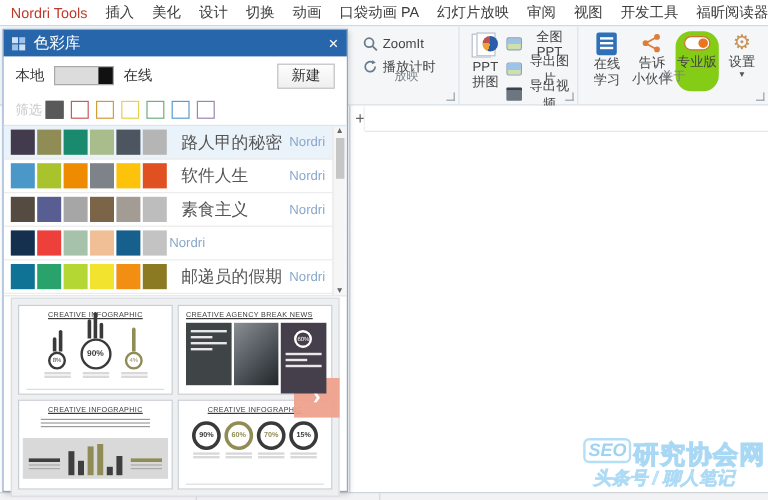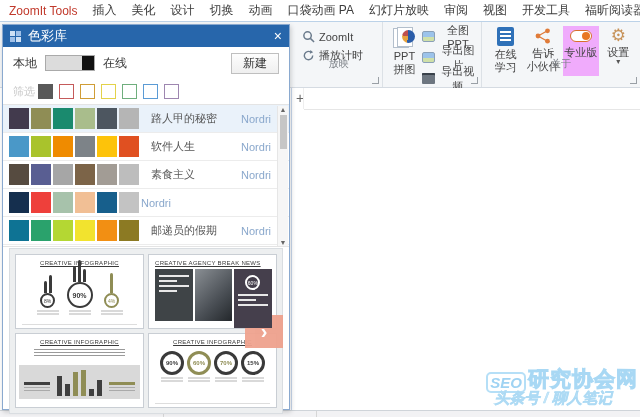--- a/index.html
+++ b/index.html
@@ -19,21 +19,21 @@
   .rgroup { position:relative; height:100%; border-right:1px solid #dce1e6; padding:4px 4px 14px 6px; }
   .rg-label { position:absolute; bottom:16px; left:0; right:0; text-align:center;
               font-size:10px; color:#7a7f85; }
   .launcher { position:absolute; bottom:3px; right:3px; width:7px; height:7px;
               border-right:1px solid #9aa0a6; border-bottom:1px solid #9aa0a6; }
   .rbtn-small { display:flex; align-items:center; gap:4px; background:none; border:0;
                 font-size:11px; color:#444; height:17px; margin:2px 0; font-family:inherit; cursor:default; }
   .rbtn-big { display:inline-flex; flex-direction:column; align-items:center; justify-content:flex-start;
               background:none; border:0; font-size:11px; color:#444; width:36px; height:50px;
               line-height:1.15; font-family:inherit; padding-top:1px; cursor:default; }
-  .rbtn-big.highlight { background:#f0abfc; }
+  .rbtn-big.highlight { background:#84cc16;border-radius:13px; }
   .g2 { display:flex; gap:2px; }
   .g2 .col { display:flex; flex-direction:column; justify-content:flex-start; }
   .g3 { display:flex; gap:2px; }
 
   
   .icon-mag { width:13px; height:13px; }
   .icon-timer { width:13px; height:13px; }
   .icon-ppt { position:relative; width:22px; height:22px; margin-bottom:1px; }
   .icon-ppt .page { position:absolute; left:0; top:1px; width:16px; height:20px; background:#fff; border:1px solid #b3bfcc; }
   .icon-ppt .page2 { left:4px; top:0; }
@@ -54,21 +54,21 @@
   .caret { font-size:8px; color:#555; line-height:6px; }
 
   
   .canvas { position:absolute; left:291px; top:88px; width:349px; height:322px; background:#fff;
             border-left:1px solid #c8d7ec; }
   .canvas .plus { position:absolute; left:4px; top:2px; font-size:14px; color:#666; }
   .canvas .topline { position:absolute; left:12px; top:21px; right:0; height:1px; background:#e6e6e6; }
   .canvas .vshort { position:absolute; left:11px; top:0; width:1px; height:21px; background:#eee; }
 
   .watermark { position:absolute; right:2px; bottom:0px; text-align:right; pointer-events:none; }
-  .wm1 { display:flex; align-items:flex-end; justify-content:flex-end; gap:2px;margin-left:14px; }
+  .wm1 { display:flex; align-items:flex-start; justify-content:flex-end; gap:2px;margin-left:14px; }
   .wm-seo { font-size:15px; font-weight:bold; font-style:italic; color:#9fd3f3;
             border:2px solid #b5dff7; border-radius:5px; padding:0 2px; line-height:17px; }
   .wm-big { font-size:21px; font-weight:bold; color:#eef8fe; -webkit-text-stroke:1px #a8d8f4; letter-spacing:1px; }
   .wm2 { font-size:15px; font-weight:bold; font-style:italic; color:#c4e6f8; margin:-4px 26px 2px 0;
          -webkit-text-stroke:0.5px #addaf4; }
 
   
   .statusbar { position:absolute; left:0; bottom:0; width:640px; height:7px; background:#f2f2f4; border-top:1px solid #cfd4d9; }
   .statusbar i { position:absolute; top:0; width:1px; height:7px; background:#d6d6d6; }
 
@@ -90,21 +90,21 @@
 
   .filter-row { height:26px; display:flex; align-items:center; gap:3px; padding:0 10px; border-bottom:1px solid #e4e4e4; }
   .filter-label { font-size:11px; color:#c8c8c8; }
   .fsw { width:15px; height:15px; border:1px solid transparent; }
 
   .palette-list { position:relative; height:142px; border-bottom:1px solid #e4e4e4; overflow:hidden; }
   .palette-row { height:28px; display:flex; align-items:center; padding:0 6px; border-bottom:1px solid #ececec; }
   .palette-row.selected { background:#eaf2fa; }
   .swatches { display:flex; gap:2px; width:132px; }
   .swatches i { width:20px; height:21px; display:block; }
-  .p-name { font-size:11px; color:#555; margin-left:10px; flex:1; white-space:nowrap; overflow:hidden; }
+  .p-name { font-size:14px; color:#555; margin-left:10px; flex:1; white-space:nowrap; overflow:hidden; }
   .p-author { font-size:11px; color:#8aa8cc; margin-right:12px; }
   .vscroll { position:absolute; right:1px; top:1px; width:11px; height:140px; background:#f6f6f6; border-left:1px solid #e6e6e6;
              display:flex; flex-direction:column; align-items:center; font-size:7px; color:#666; }
   .vthumb { width:7px; height:34px; background:#c6c6c6; margin-top:2px; }
   .vscroll .down { margin-top:auto; }
 
   
   .thumbs { position:relative; height:166px; margin:1px 6px 0 6px; background:#edeff0; border:1px solid #d9dde1;
             display:grid; grid-template-columns:1fr 1fr; grid-template-rows:1fr 1fr; gap:4px; padding:5px; }
   .thumb { background:#fff; border:1px solid #c9ced4; position:relative; overflow:hidden; }
@@ -155,21 +155,21 @@
   .ring.r4 { width:24px; height:24px; border-width:3px; font-size:6px; font-weight:bold; }
 
   .next-arrow { position:absolute; right:-1px; top:66px; width:38px; height:33px; background:#efa28e;
                 color:#fff; font-size:20px; font-weight:bold; display:flex; align-items:center; justify-content:center;
                 border:0; font-family:inherit; opacity:.95; }
 </style>
 </head>
 <body>
 
 <div class="menubar">
-    <span class="menu-item accent">ZoomIt Tools</span>
+    <span class="menu-item accent">Nordri Tools</span>
     <span class="menu-item">插入</span>
     <span class="menu-item">美化</span>
     <span class="menu-item">设计</span>
     <span class="menu-item">切换</span>
     <span class="menu-item">动画</span>
     <span class="menu-item">口袋动画 PA</span>
     <span class="menu-item">幻灯片放映</span>
     <span class="menu-item">审阅</span>
     <span class="menu-item">视图</span>
     <span class="menu-item">开发工具</span>

